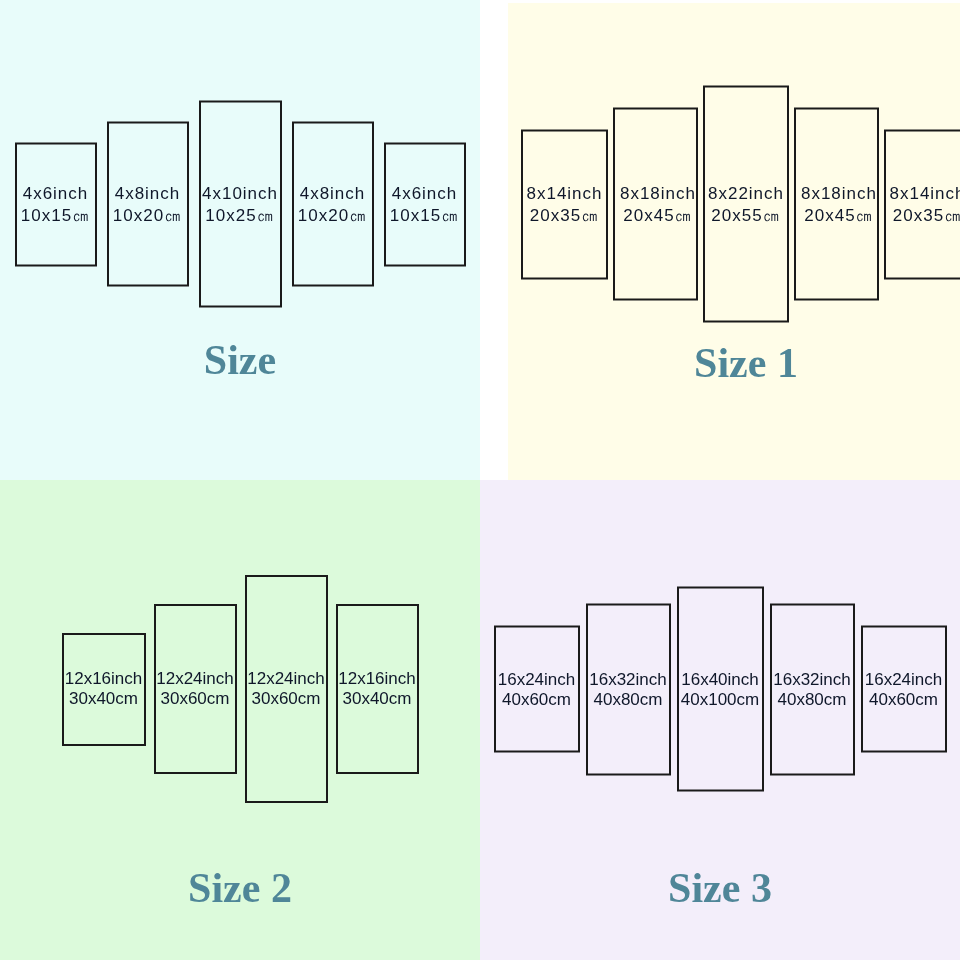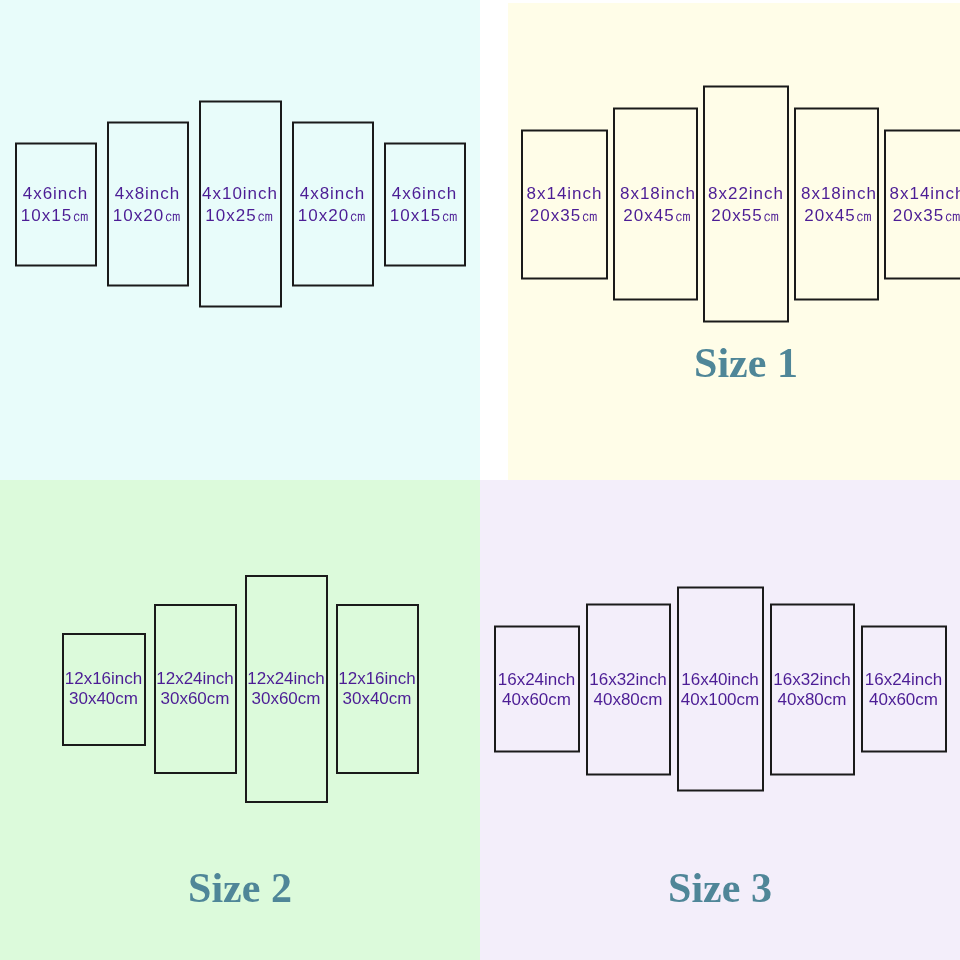--- a/index.html
+++ b/index.html
@@ -61,21 +61,21 @@
   .q2 .panel:nth-child(1), .q2 .panel:nth-child(5) { width: 84px; height: 113px; }
   .q2 .panel:nth-child(2), .q2 .panel:nth-child(4) { width: 83px; height: 170px; }
   .q2 .panel:nth-child(3)                          { width: 83px; height: 228px; }
 
   .q3 .panel:nth-child(1), .q3 .panel:nth-child(5) { width: 86px; height: 127px; }
   .q3 .panel:nth-child(2), .q3 .panel:nth-child(4) { width: 85px; height: 172px; }
   .q3 .panel:nth-child(3)                          { width: 87px; height: 205px; }
 
   .panel-label {
     text-align: center;
-    color: #4c1d95;
+    color: #0f172a;
     font-size: 17px;
     white-space: nowrap;
   }
   .panel-label span { display: block; }
   .q0 .panel-label, .q1 .panel-label { line-height: 22px; letter-spacing: 1px; }
   .q2 .panel-label, .q3 .panel-label { line-height: 20px; letter-spacing: 0; }
 
   .group-title {
     position: absolute;
     left: 0;
@@ -122,20 +122,21 @@
           <span>10x20㎝</span>
         </div>
       </div>
       <div class="panel">
         <div class="panel-label">
           <span>4x6inch</span>
           <span>10x15㎝</span>
         </div>
       </div>
     </div>
+    <h2 class="group-title">Size</h2>
   </section>
 
   <section class="quadrant q1" style="background-color: rgb(255, 253, 232);">
     <div class="panel-row">
       <div class="panel">
         <div class="panel-label">
           <span>8x14inch</span>
           <span>20x35㎝</span>
         </div>
       </div>

